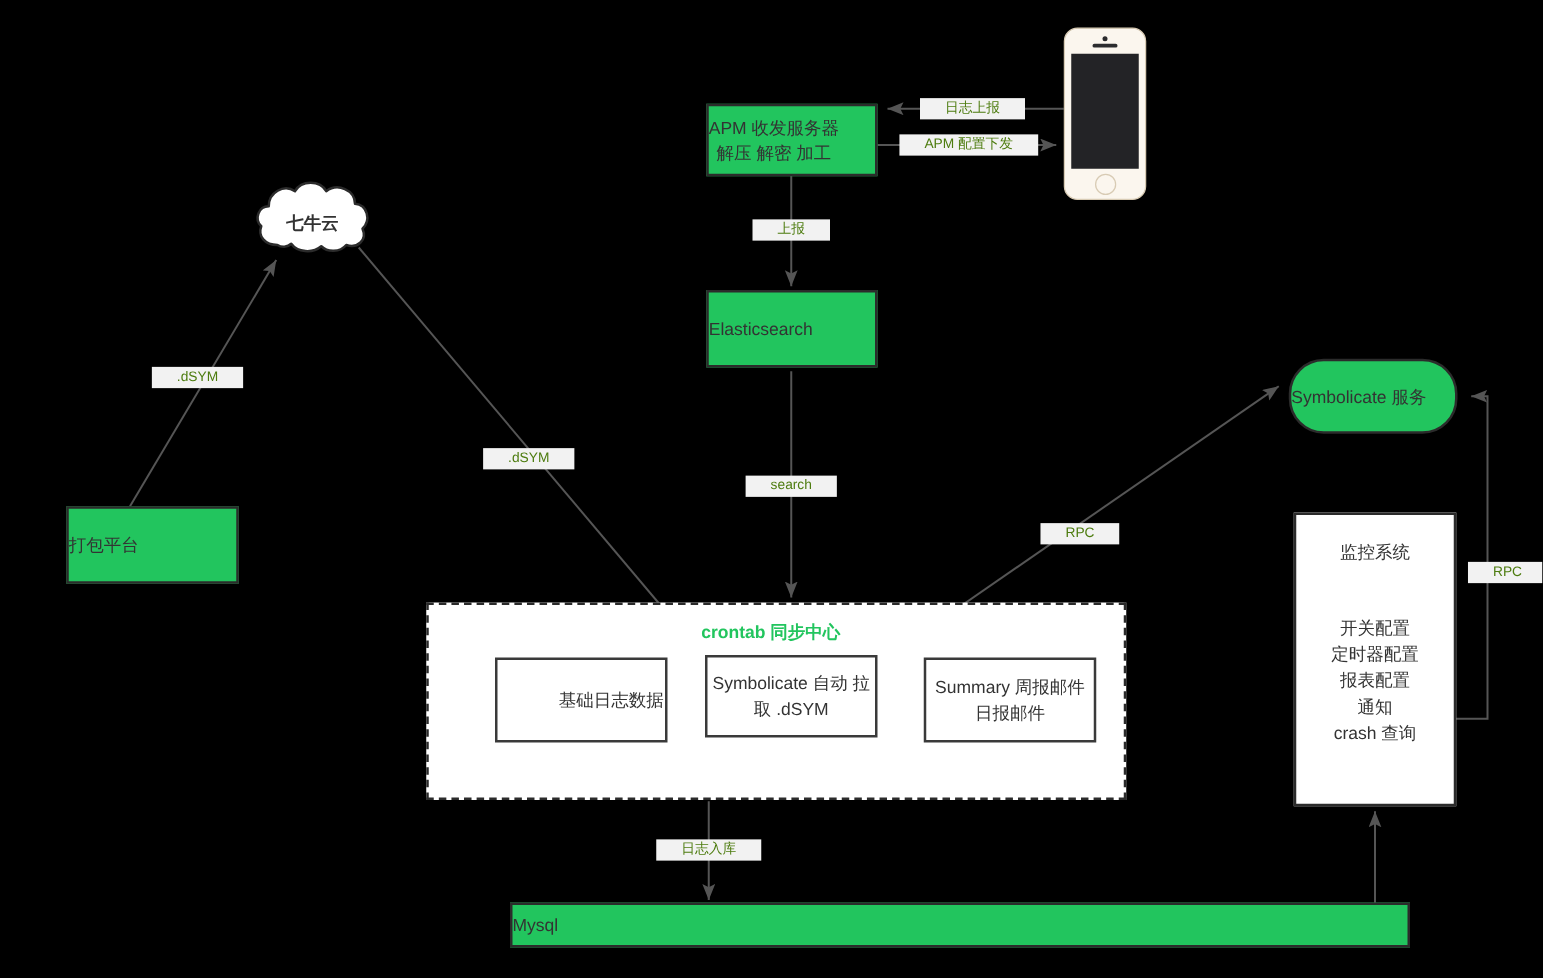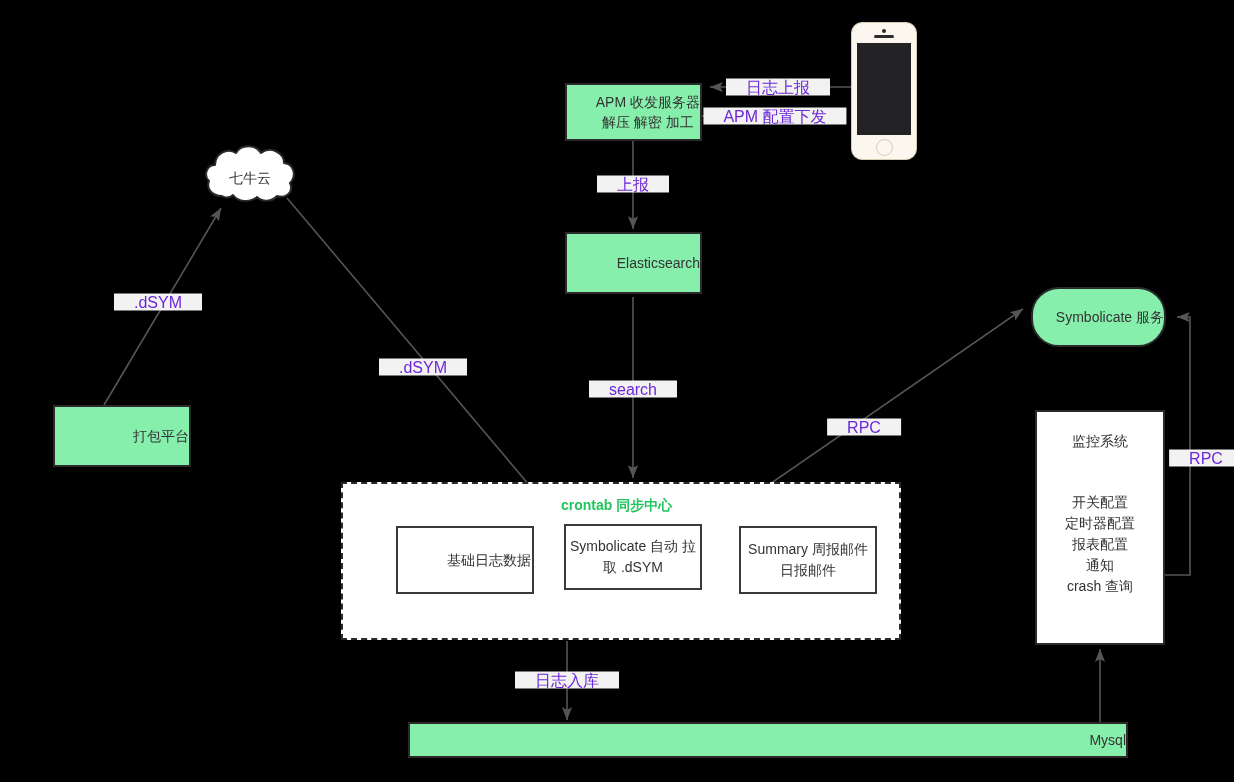--- a/index.html
+++ b/index.html
@@ -17,26 +17,26 @@
   }
   svg.edges {
     position: absolute;
     left: 0; top: 0;
     width: 1234px;
     height: 782px;
     pointer-events: none;
   }
   .node {
     position: absolute;
-    background: #86efac;
+    background: #22c55e;
     border: 2px solid #2b2b2b;
     box-sizing: border-box;
     display: flex;
     align-items: center;
-    justify-content: flex-end;
+    justify-content: flex-start;
     text-align: center;
     color: #333333;
     font-size: 14px;
     line-height: 20px;
   }
   .node .lines { white-space: pre-line; }
   .dashed-group {
     position: absolute;
     background: #ffffff;
     border: 2px dashed #2b2b2b;
@@ -59,22 +59,22 @@
     align-items: center;
     justify-content: center;
     text-align: center;
     color: #333333;
     font-size: 14px;
     line-height: 21px;
   }
   .edge-label {
     position: absolute;
     background: #f2f2f2;
-    color: #6d28d9;
-    font-size: 16px;
+    color: #4d7c0f;
+    font-size: 11px;
     line-height: 15px;
     padding: 1px 20px;
     white-space: nowrap;
     transform: translate(-50%, -50%);
   }
   
   .monitor {
     position: absolute;
     background: #ffffff;
     border: 2px solid #2b2b2b;
@@ -91,20 +91,21 @@
   }
   .monitor .items {
     position: absolute;
     left: 0; right: 0;
     top: 80px;
     white-space: pre-line;
   }
   
   .cloud-wrap {
     position: absolute;
+    font-weight: bold;
   }
   .cloud-label {
     position: absolute;
     left: 0; right: 0;
     top: 28px;
     text-align: center;
     color: #333333;
     font-size: 14px;
   }
   

